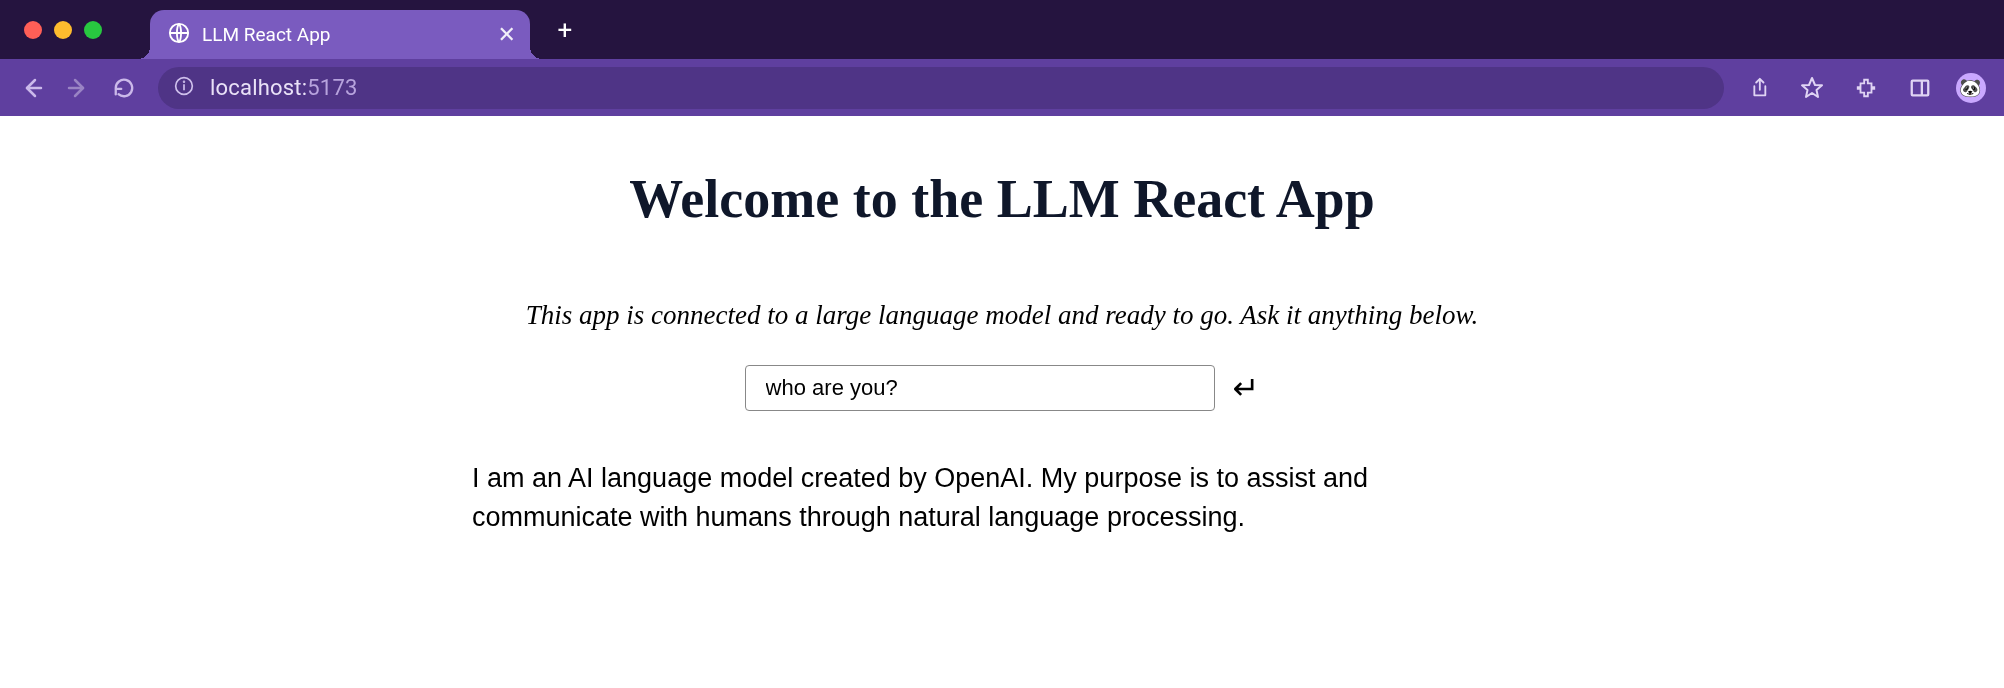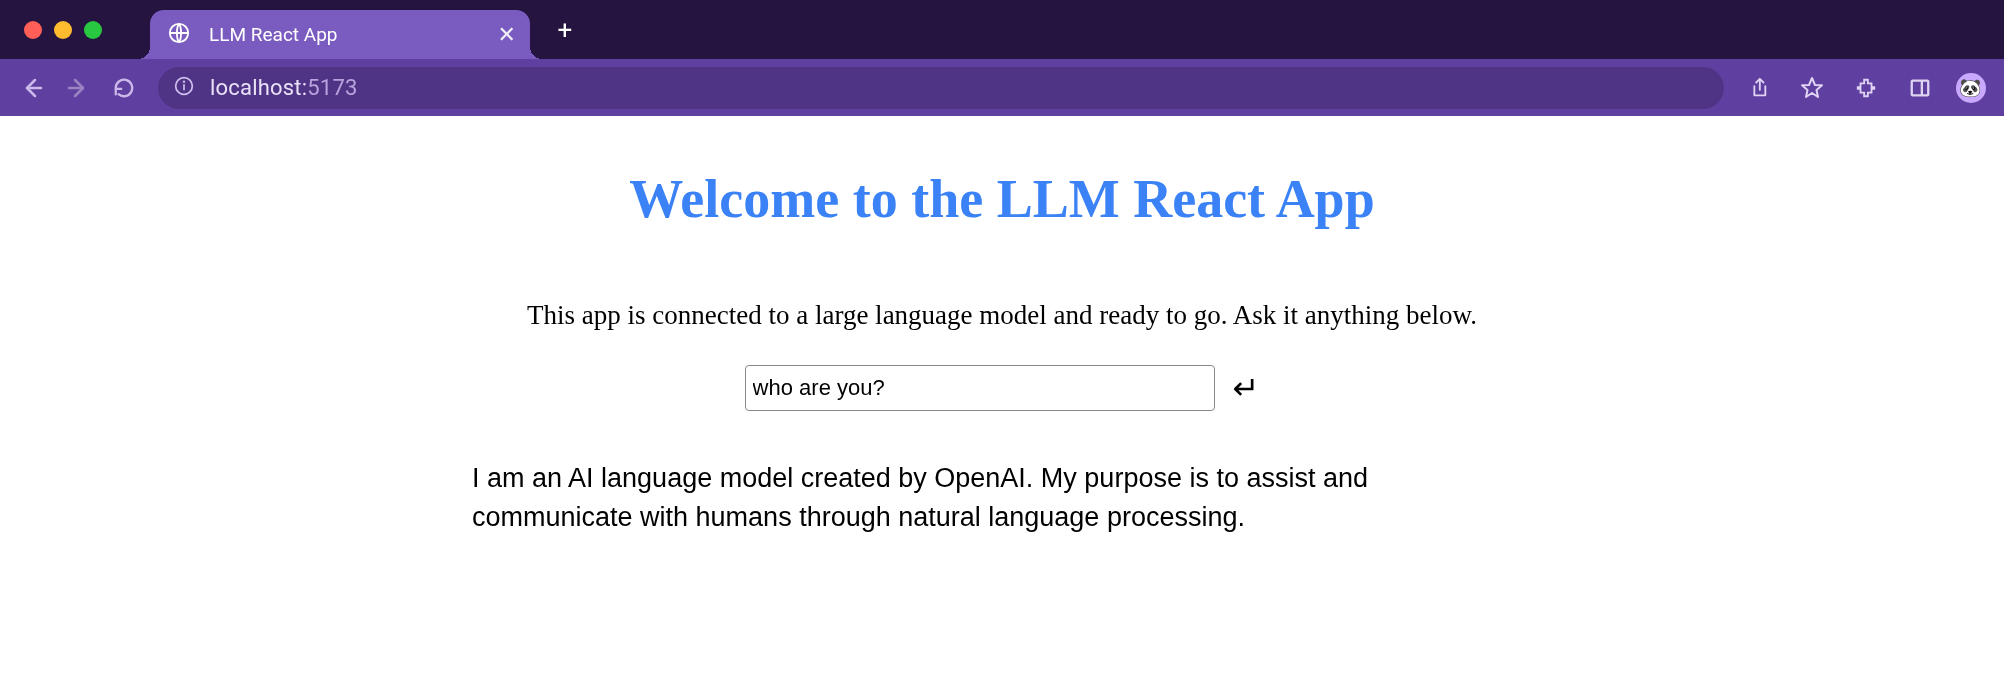--- a/index.html
+++ b/index.html
@@ -36,21 +36,21 @@
     top: 10px;
     height: 49px;
     width: 380px;
     background: #7a5bbf;
     border-top-left-radius: 14px;
     border-top-right-radius: 14px;
     display: flex;
     align-items: center;
     padding: 0 14px 0 18px;
     color: #ffffff;
-    gap: 19px;
+    gap: 12px;
   }
   .tab::before {
     content:"";
     position:absolute;
     left:-12px; bottom:0;
     width:12px; height:12px;
     background: radial-gradient(circle at 0 0, transparent 12px, #7a5bbf 12px);
   }
   .tab::after {
     content:"";
@@ -141,43 +141,44 @@
   .page {
     padding-top: 52px;
     display:flex;
     flex-direction: column;
     align-items: center;
   }
   .page h1 {
     font-family: "Times New Roman", Times, serif;
     font-size: 54px;
     font-weight: 700;
-    color: #3b82f6;
+    color: #0f172a;
     text-align:center;
   }
   .subtitle {
     margin-top: 70px;
     font-family: "Times New Roman", Times, serif;
     font-size: 27px;
     color:#000;
     text-align:center;
+    font-style:italic;
   }
   .prompt-row {
     margin-top: 34px;
     display:flex;
     align-items:center;
     gap: 18px;
   }
   .prompt-input {
     width: 470px;
     height: 46px;
     border: 1px solid #888;
     border-radius: 4px;
     font-size: 22px;
-    padding: 0 7px;
+    padding: 0 20px;
     font-family: -apple-system, BlinkMacSystemFont, sans-serif;
   }
   .submit-btn {
     background:none;
     border:none;
     font-size: 32px;
     font-family: -apple-system, sans-serif;
     cursor:pointer;
     line-height:1;
   }

